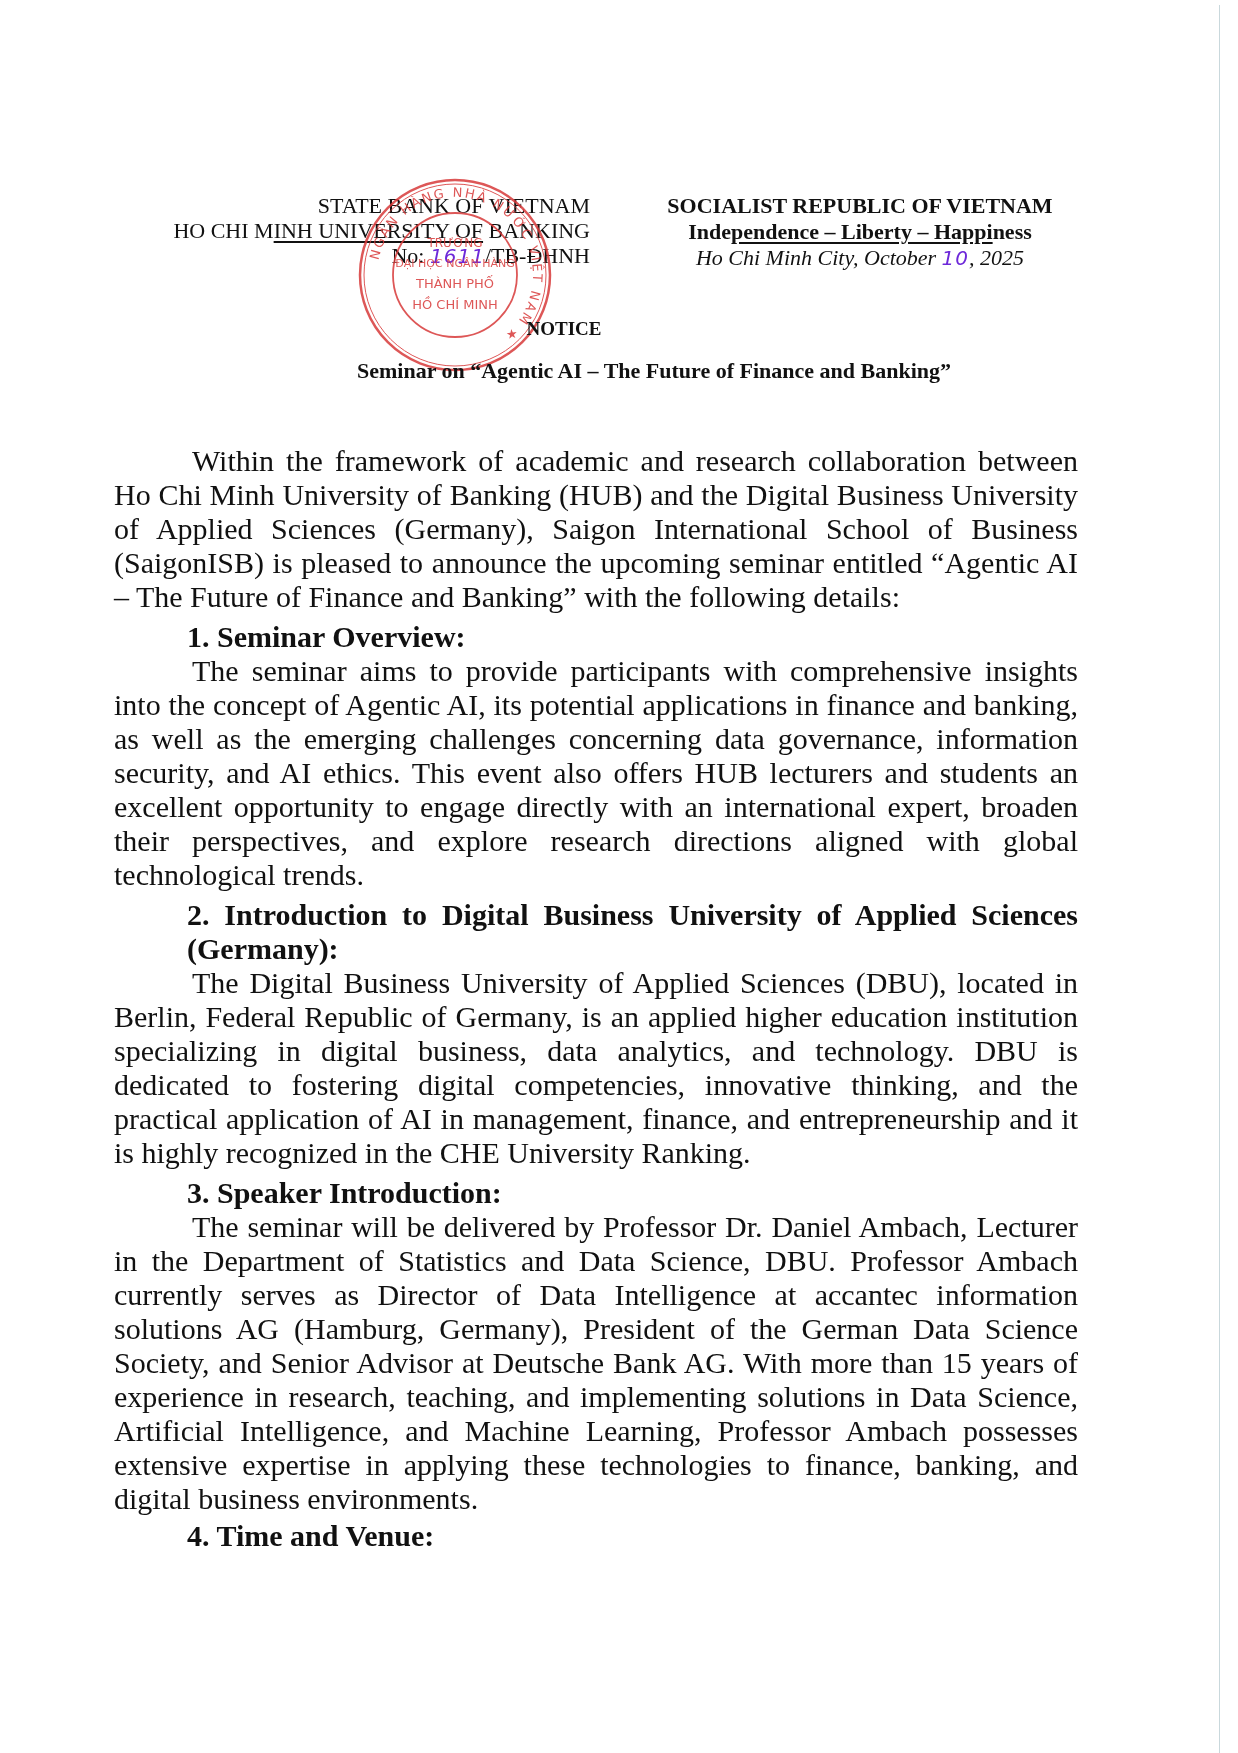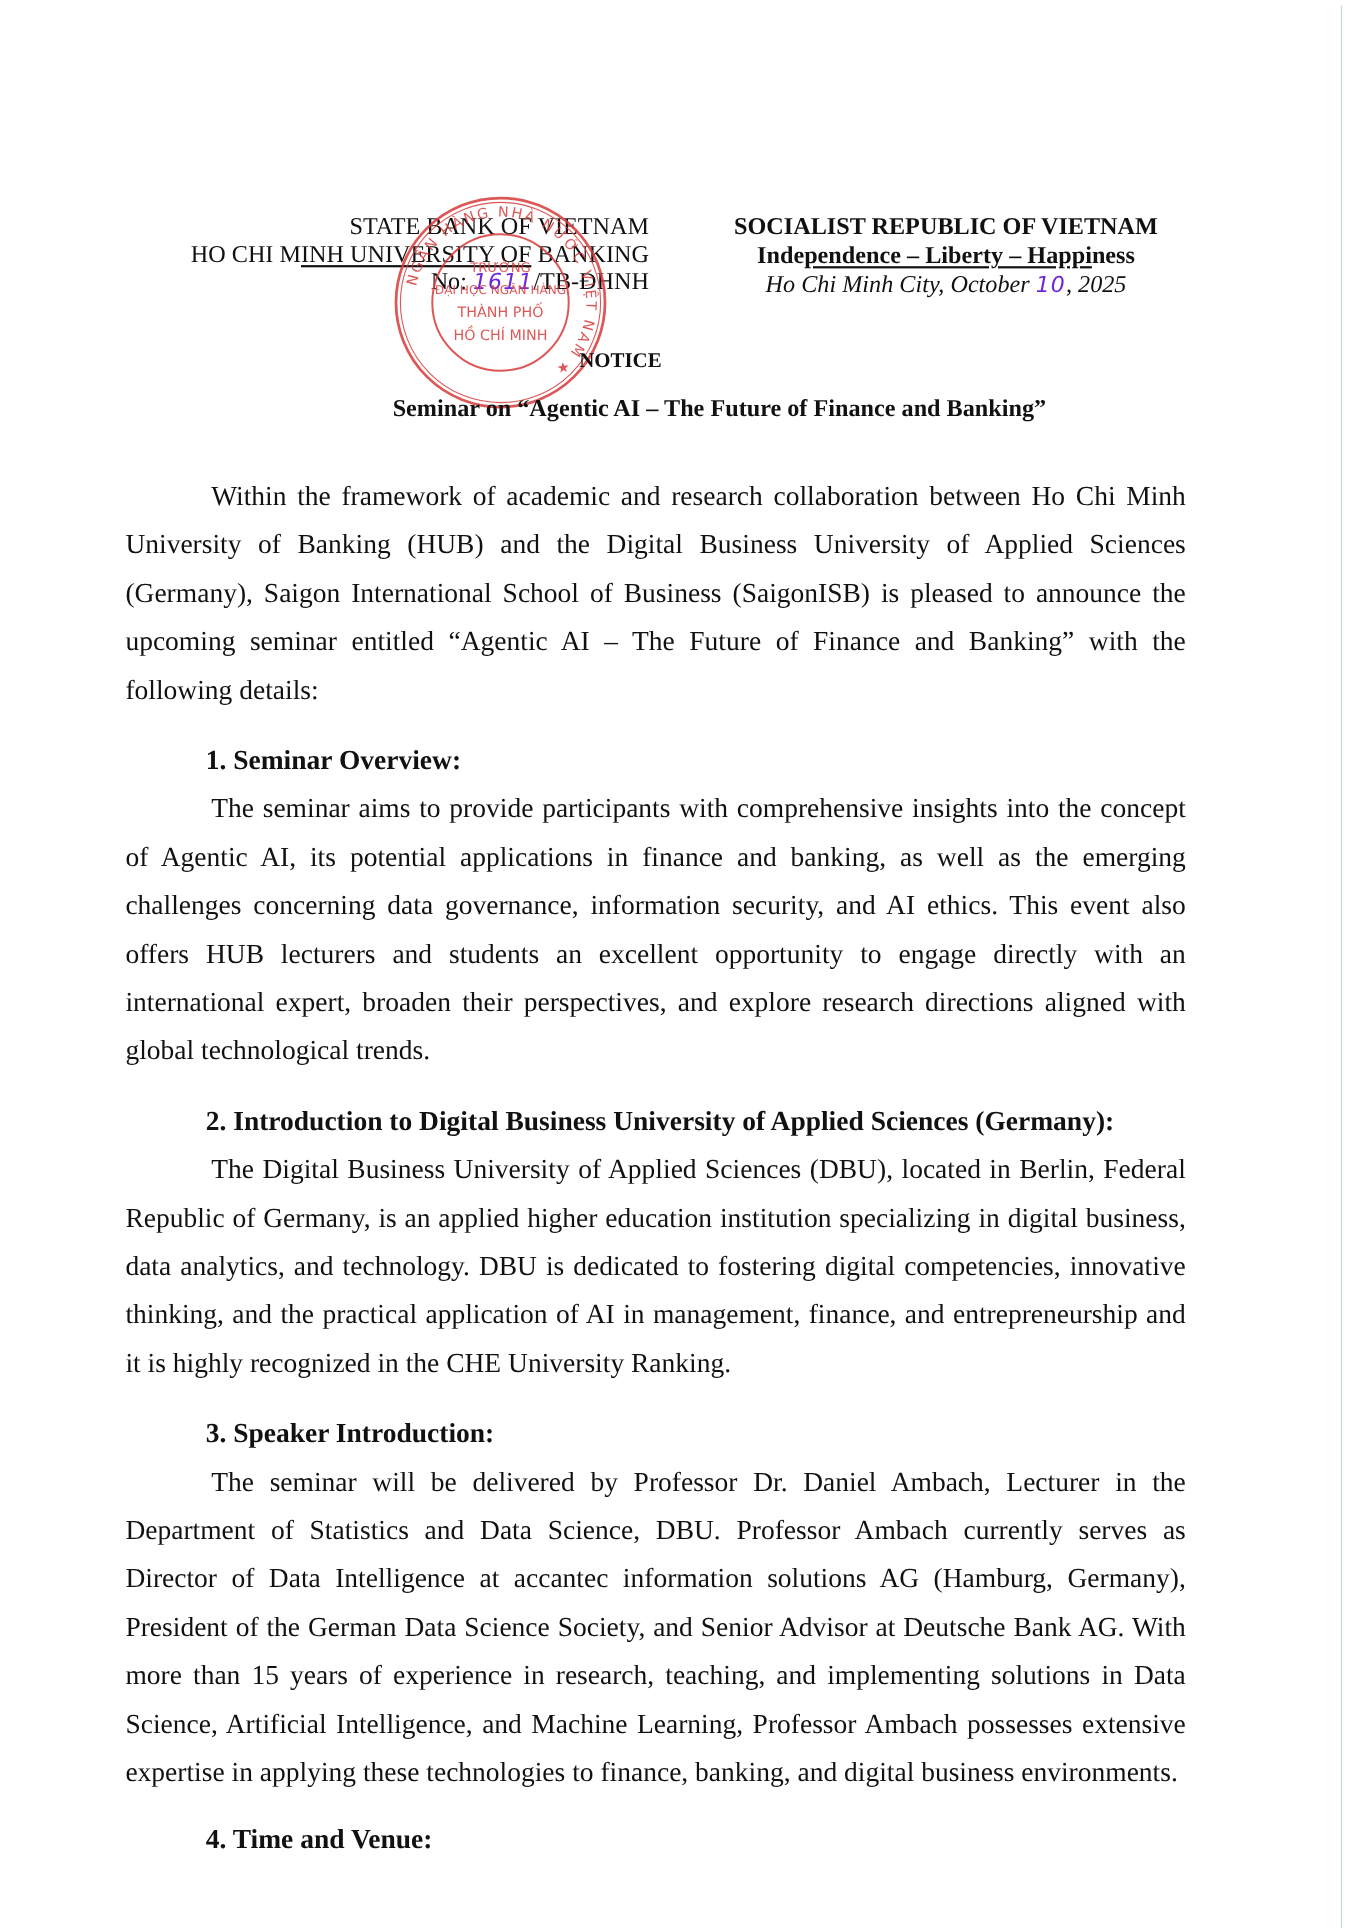--- a/index.html
+++ b/index.html
@@ -19,24 +19,24 @@
     .hdr-right .r1 { font-weight: bold; }
     .hdr-right .r2 { font-weight: bold; }
     .hdr-right .r2 .ul { text-decoration: underline; text-decoration-thickness: 2px; text-underline-offset: 3px; }
     .hdr-right .r3 { font-style: italic; }
 
     .stamp { position: absolute; left: 355px; top: 175px; width: 200px; height: 200px; pointer-events: none; opacity: 0.85; }
 
     .notice-title { position: absolute; left: 0; width: 1048px; top: 318px; text-align: center; font-weight: bold; font-size: 19px; padding-left: 80px; }
     .notice-sub { position: absolute; left: 0; width: 1238px; top: 358px; text-align: center; font-weight: bold; font-size: 22px; padding-left: 70px; }
 
-    .body { position: absolute; left: 114px; top: 430px; width: 964px; font-size: 25px; line-height: 44px; text-align: justify; }
+    .body { position: absolute; left: 114px; top: 444px; width: 964px; font-size: 30px; line-height: 34px; text-align: justify; }
     .body p { margin: 0; }
     .body .indent { text-indent: 78px; }
-    .body .sec-h { font-weight: bold; padding-left: 73px; margin-top: 17px; }
+    .body .sec-h { font-weight: bold; padding-left: 73px; margin-top: 3px; }
     .body .gap { height: 3px; }
     .body .dash-item { padding-left: 73px; }
   </style>
 </head>
 <body>
 
 <div class="edge-line"></div>
 
 <div class="hdr-left">
   <div class="l1">STATE BANK OF VIETNAM</div>

